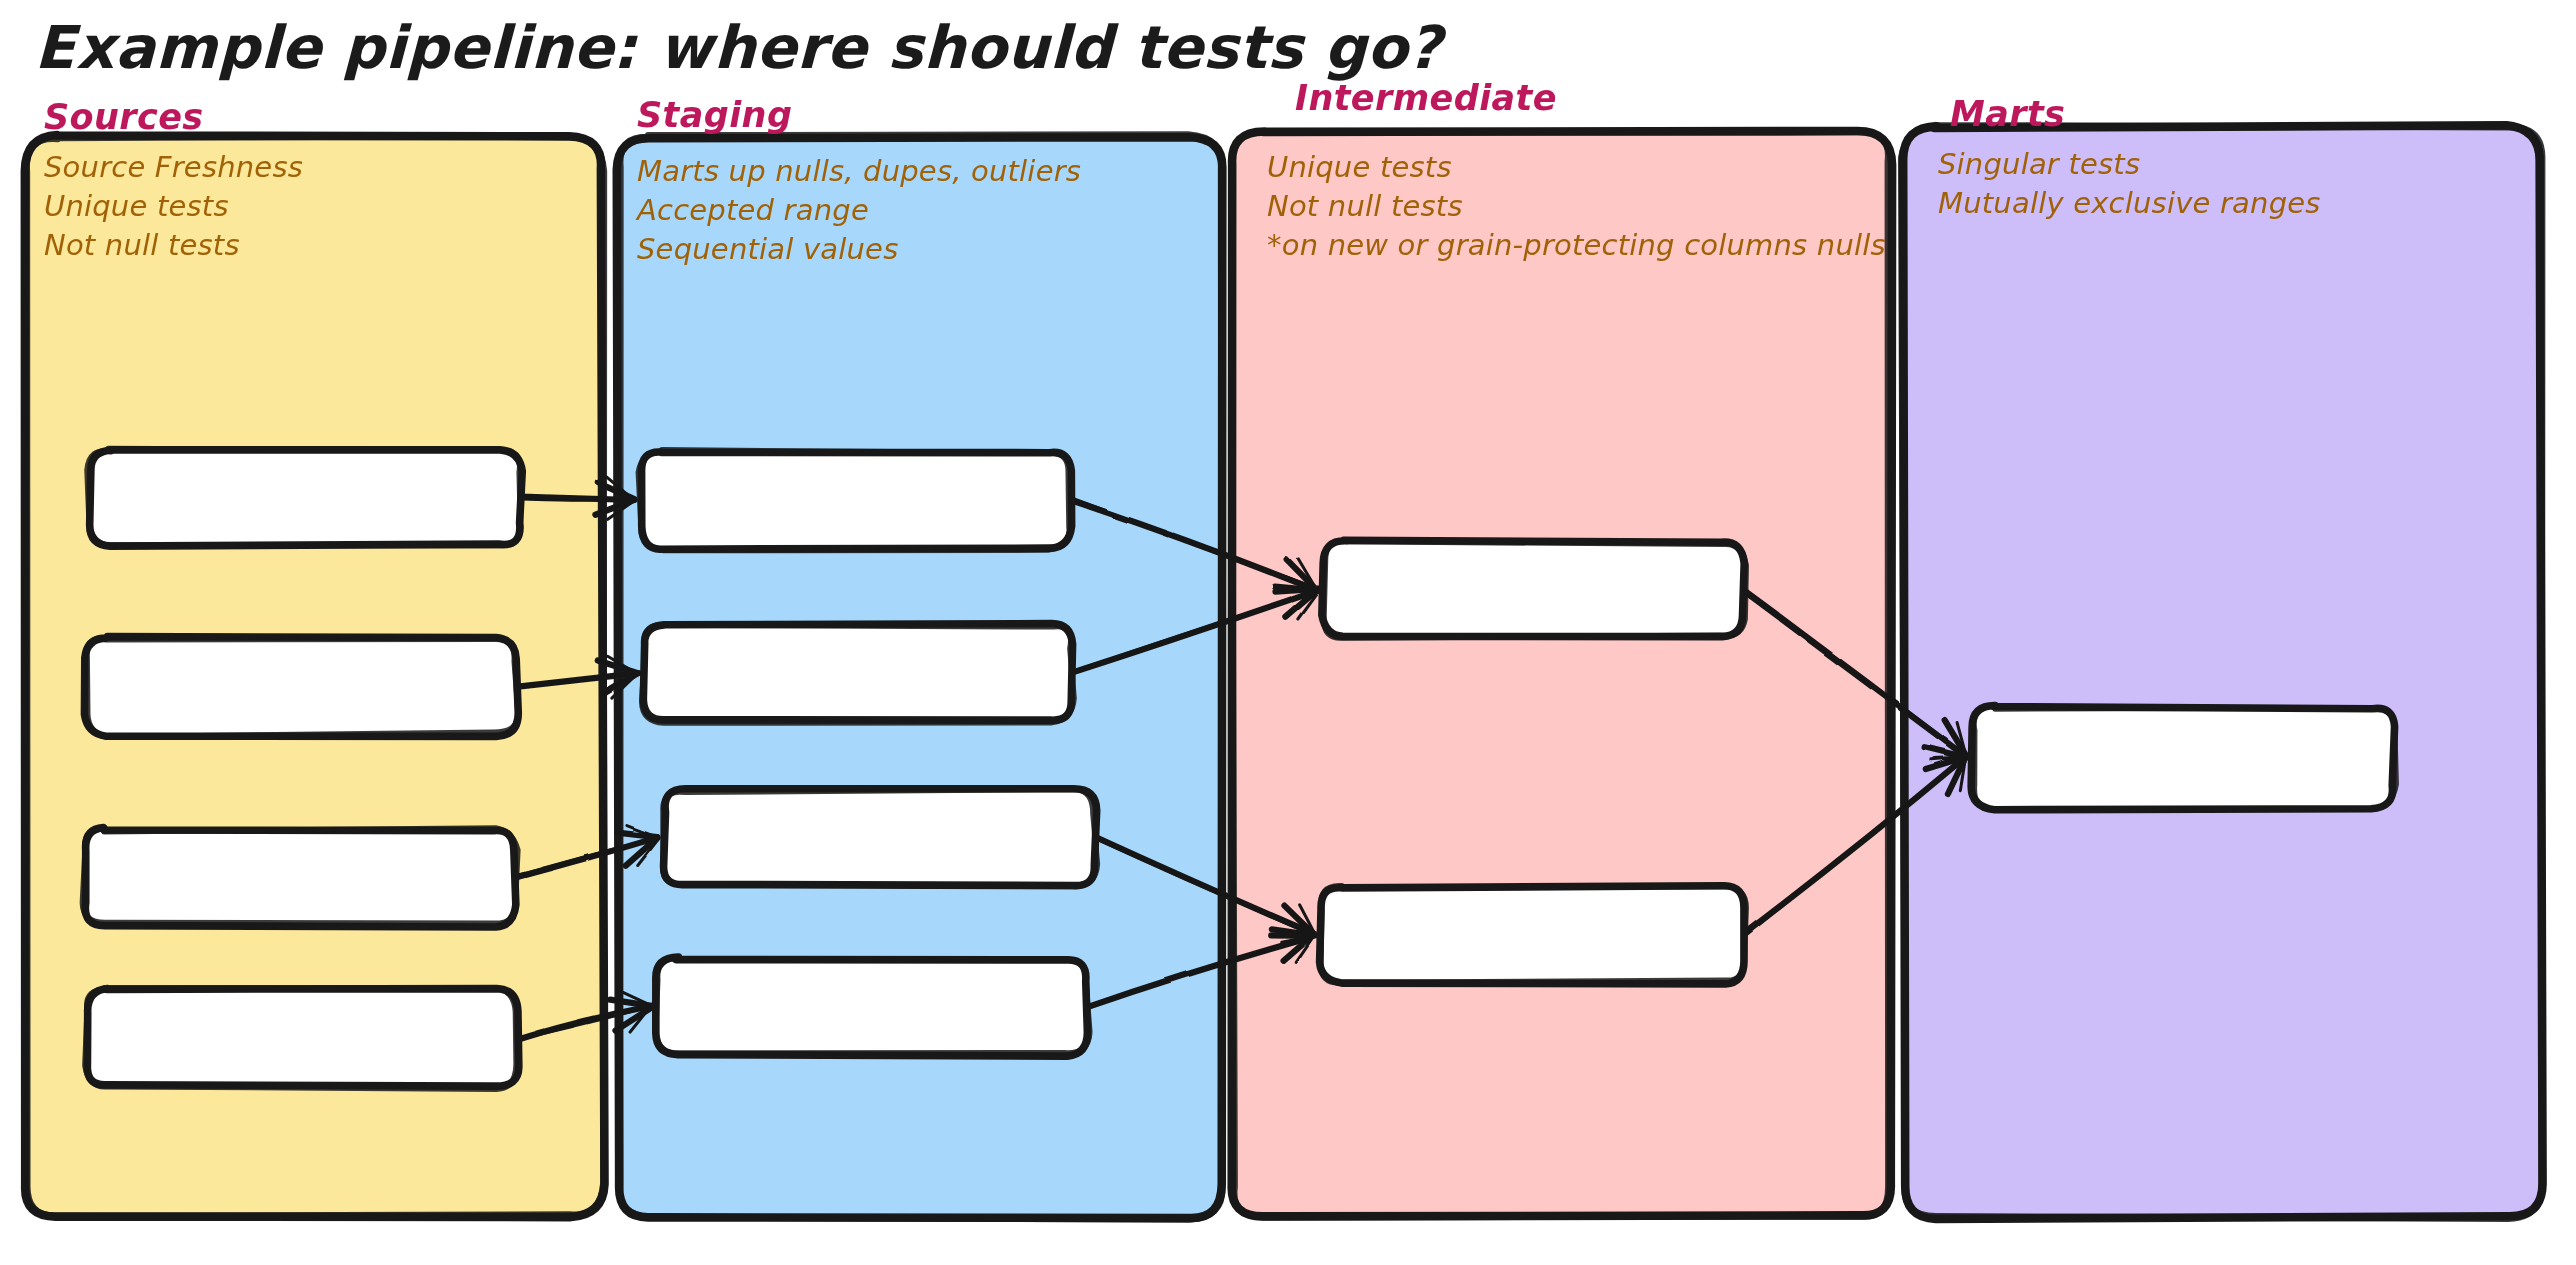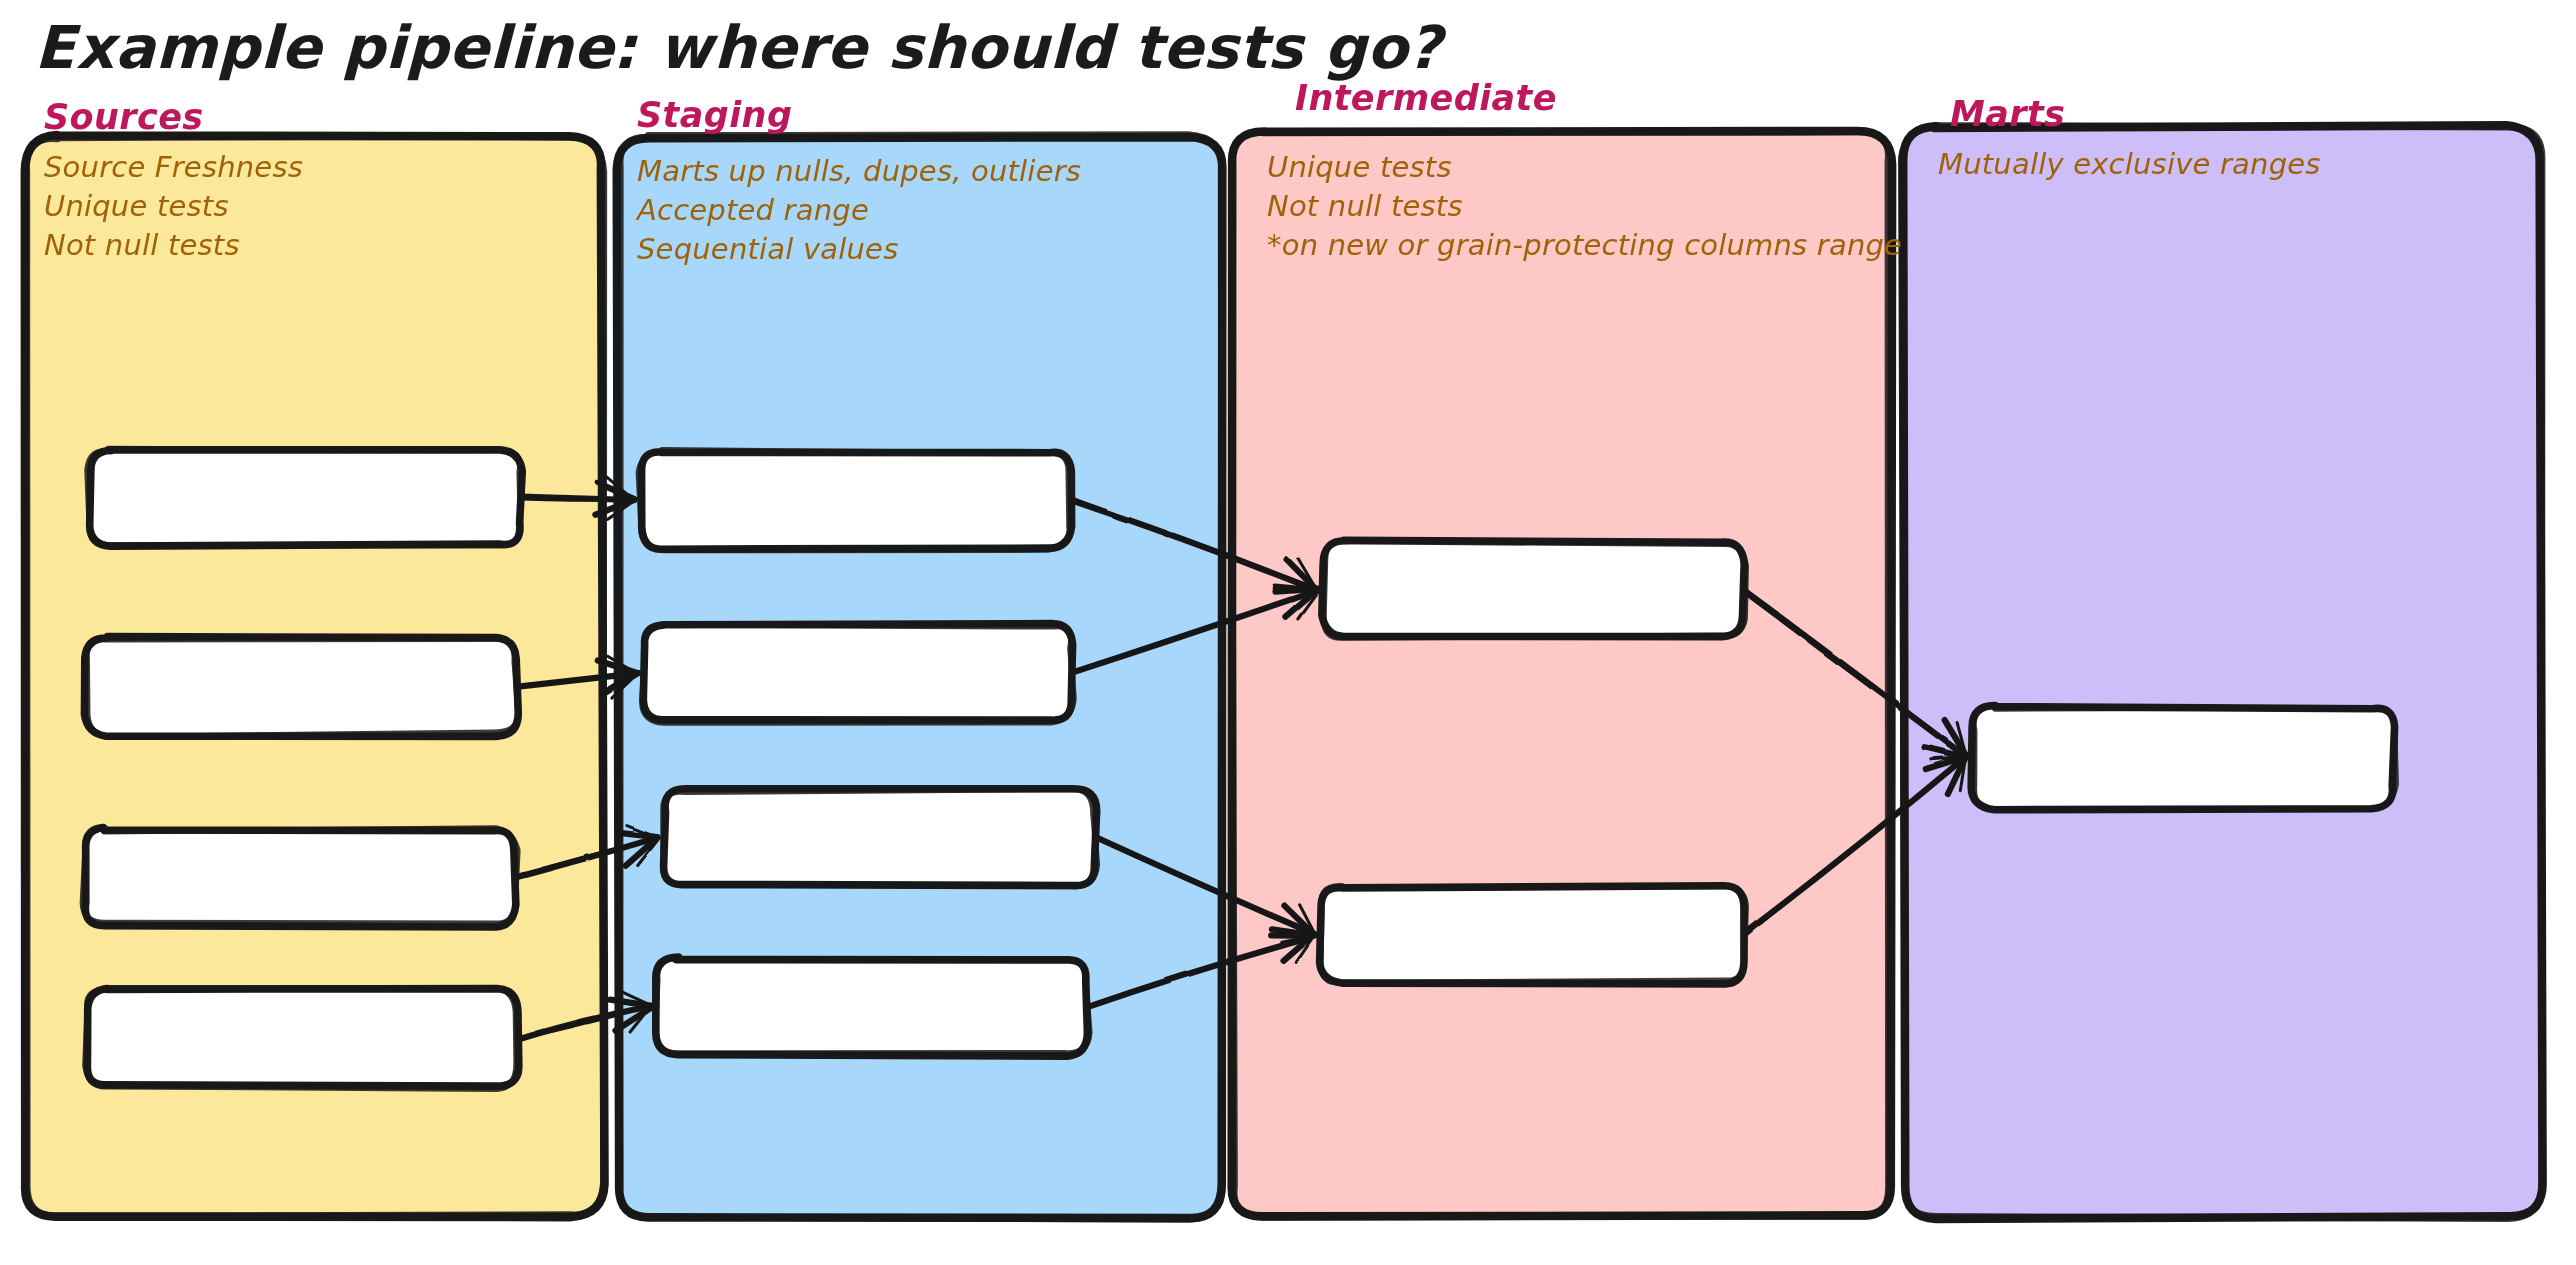--- a/index.html
+++ b/index.html
@@ -298,27 +298,28 @@
     <div>Accepted range</div>
     <div>Sequential values</div>
   </div>
 </div>
 
 <div>
   <div class="lane-title" style="left:1267px; top:78px;margin-left:28px;">Intermediate</div>
   <div class="lane-notes" style="left:1267px; top:148px;">
     <div>Unique tests</div>
     <div>Not null tests</div>
-    <div>*on new or grain-protecting columns range</div>
+    <div>*on new or grain-protecting columns nulls</div>
   </div>
 </div>
 
 <div>
   <div class="lane-title" style="left:1938px; top:94px;margin-left:12px;">Marts</div>
   <div class="lane-notes" style="left:1938px; top:145px;">
+    <div>Singular tests</div>
     <div>Mutually exclusive ranges</div>
   </div>
 </div>
 
 <div class="node" style="left: 90px; top: 449px; width: 431px; height: 96px; border: none; background: transparent;"></div>
 <div class="node" style="left: 86px; top: 638px; width: 431px; height: 96px; border: none; background: transparent;"></div>
 <div class="node" style="left: 84px; top: 829px; width: 431px; height: 96px; border: none; background: transparent;"></div>
 <div class="node" style="left: 86px; top: 990px; width: 431px; height: 96px; border: none; background: transparent;"></div>
 <div class="node" style="left: 641px; top: 451px; width: 429px; height: 96px; border: none; background: transparent;"></div>
 <div class="node" style="left: 643px; top: 625px; width: 429px; height: 96px; border: none; background: transparent;"></div>

